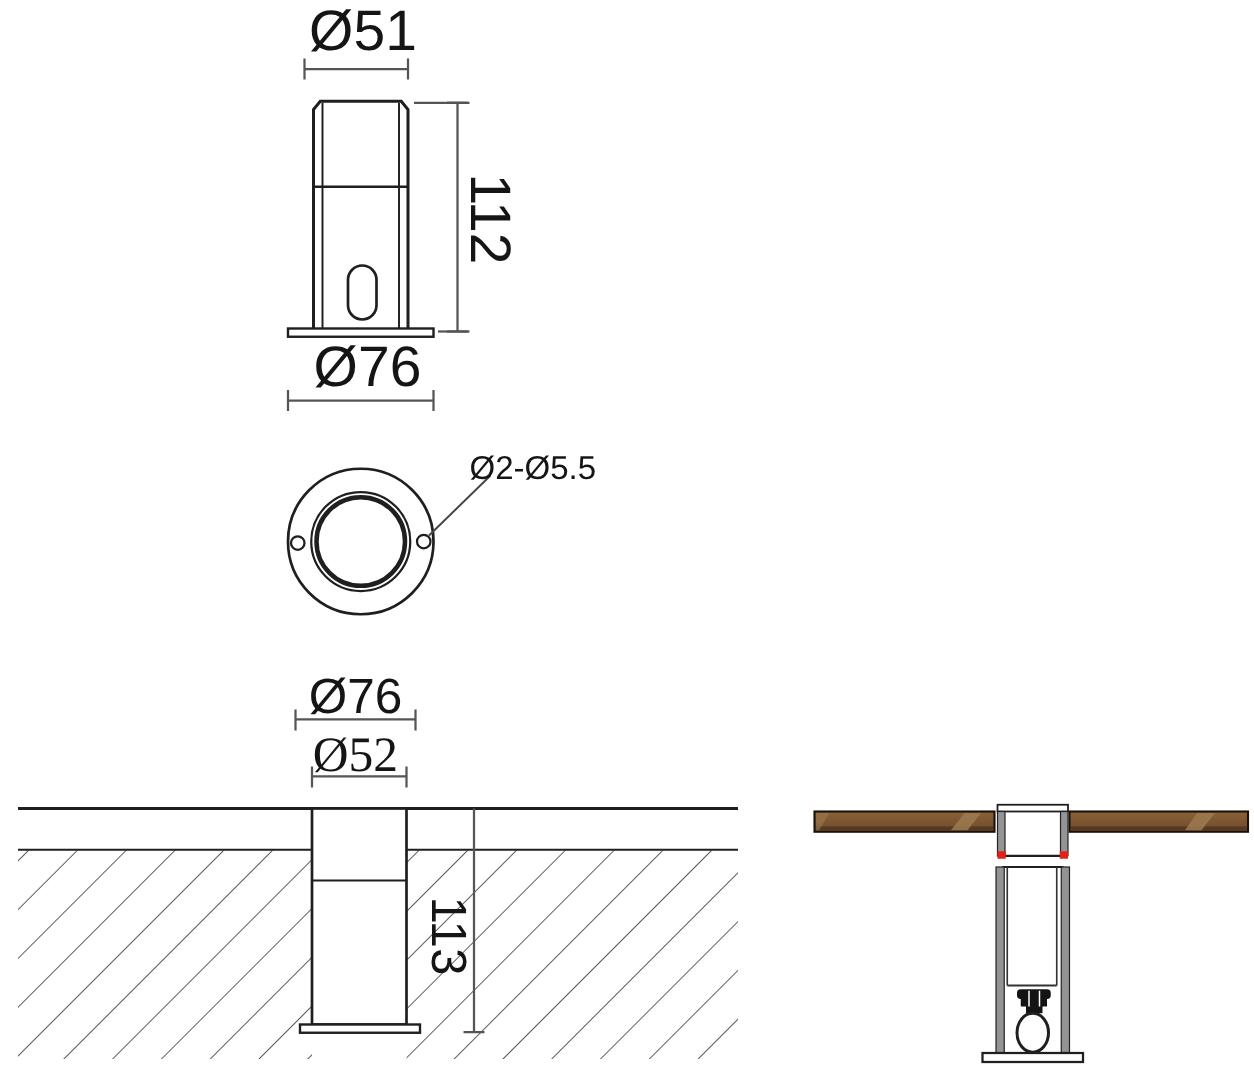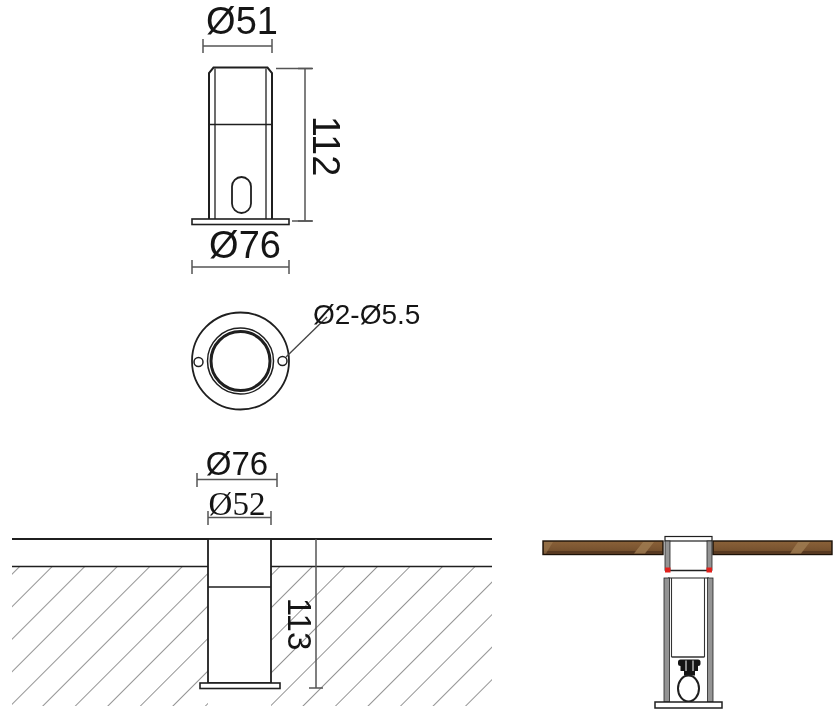--- a/index.html
+++ b/index.html
@@ -7,21 +7,21 @@
     position:relative;width:836px;height:711px;background:#ffffff;overflow:hidden;
     font-family:"Liberation Sans","DejaVu Sans",sans-serif;color:#111;
   }
   #lineart{position:absolute;left:0;top:0;}
   .dim-label{
     position:absolute;color:#151515;text-align:center;white-space:nowrap;
     font-family:"Liberation Sans","DejaVu Sans",sans-serif;line-height:1;
     letter-spacing:0;
   }
   .f38{font-size:38px;}
-  .f34{font-size:28px;}
+  .f34{font-size:22px;}
   .f33{font-size:33px;}
   .rot90{transform:rotate(90deg);}
 </style>
 </head>
 <body>
 
 <div id="canvas">
 
   <svg id="lineart" width="836" height="711" viewBox="0 0 836 711">
     <defs>

